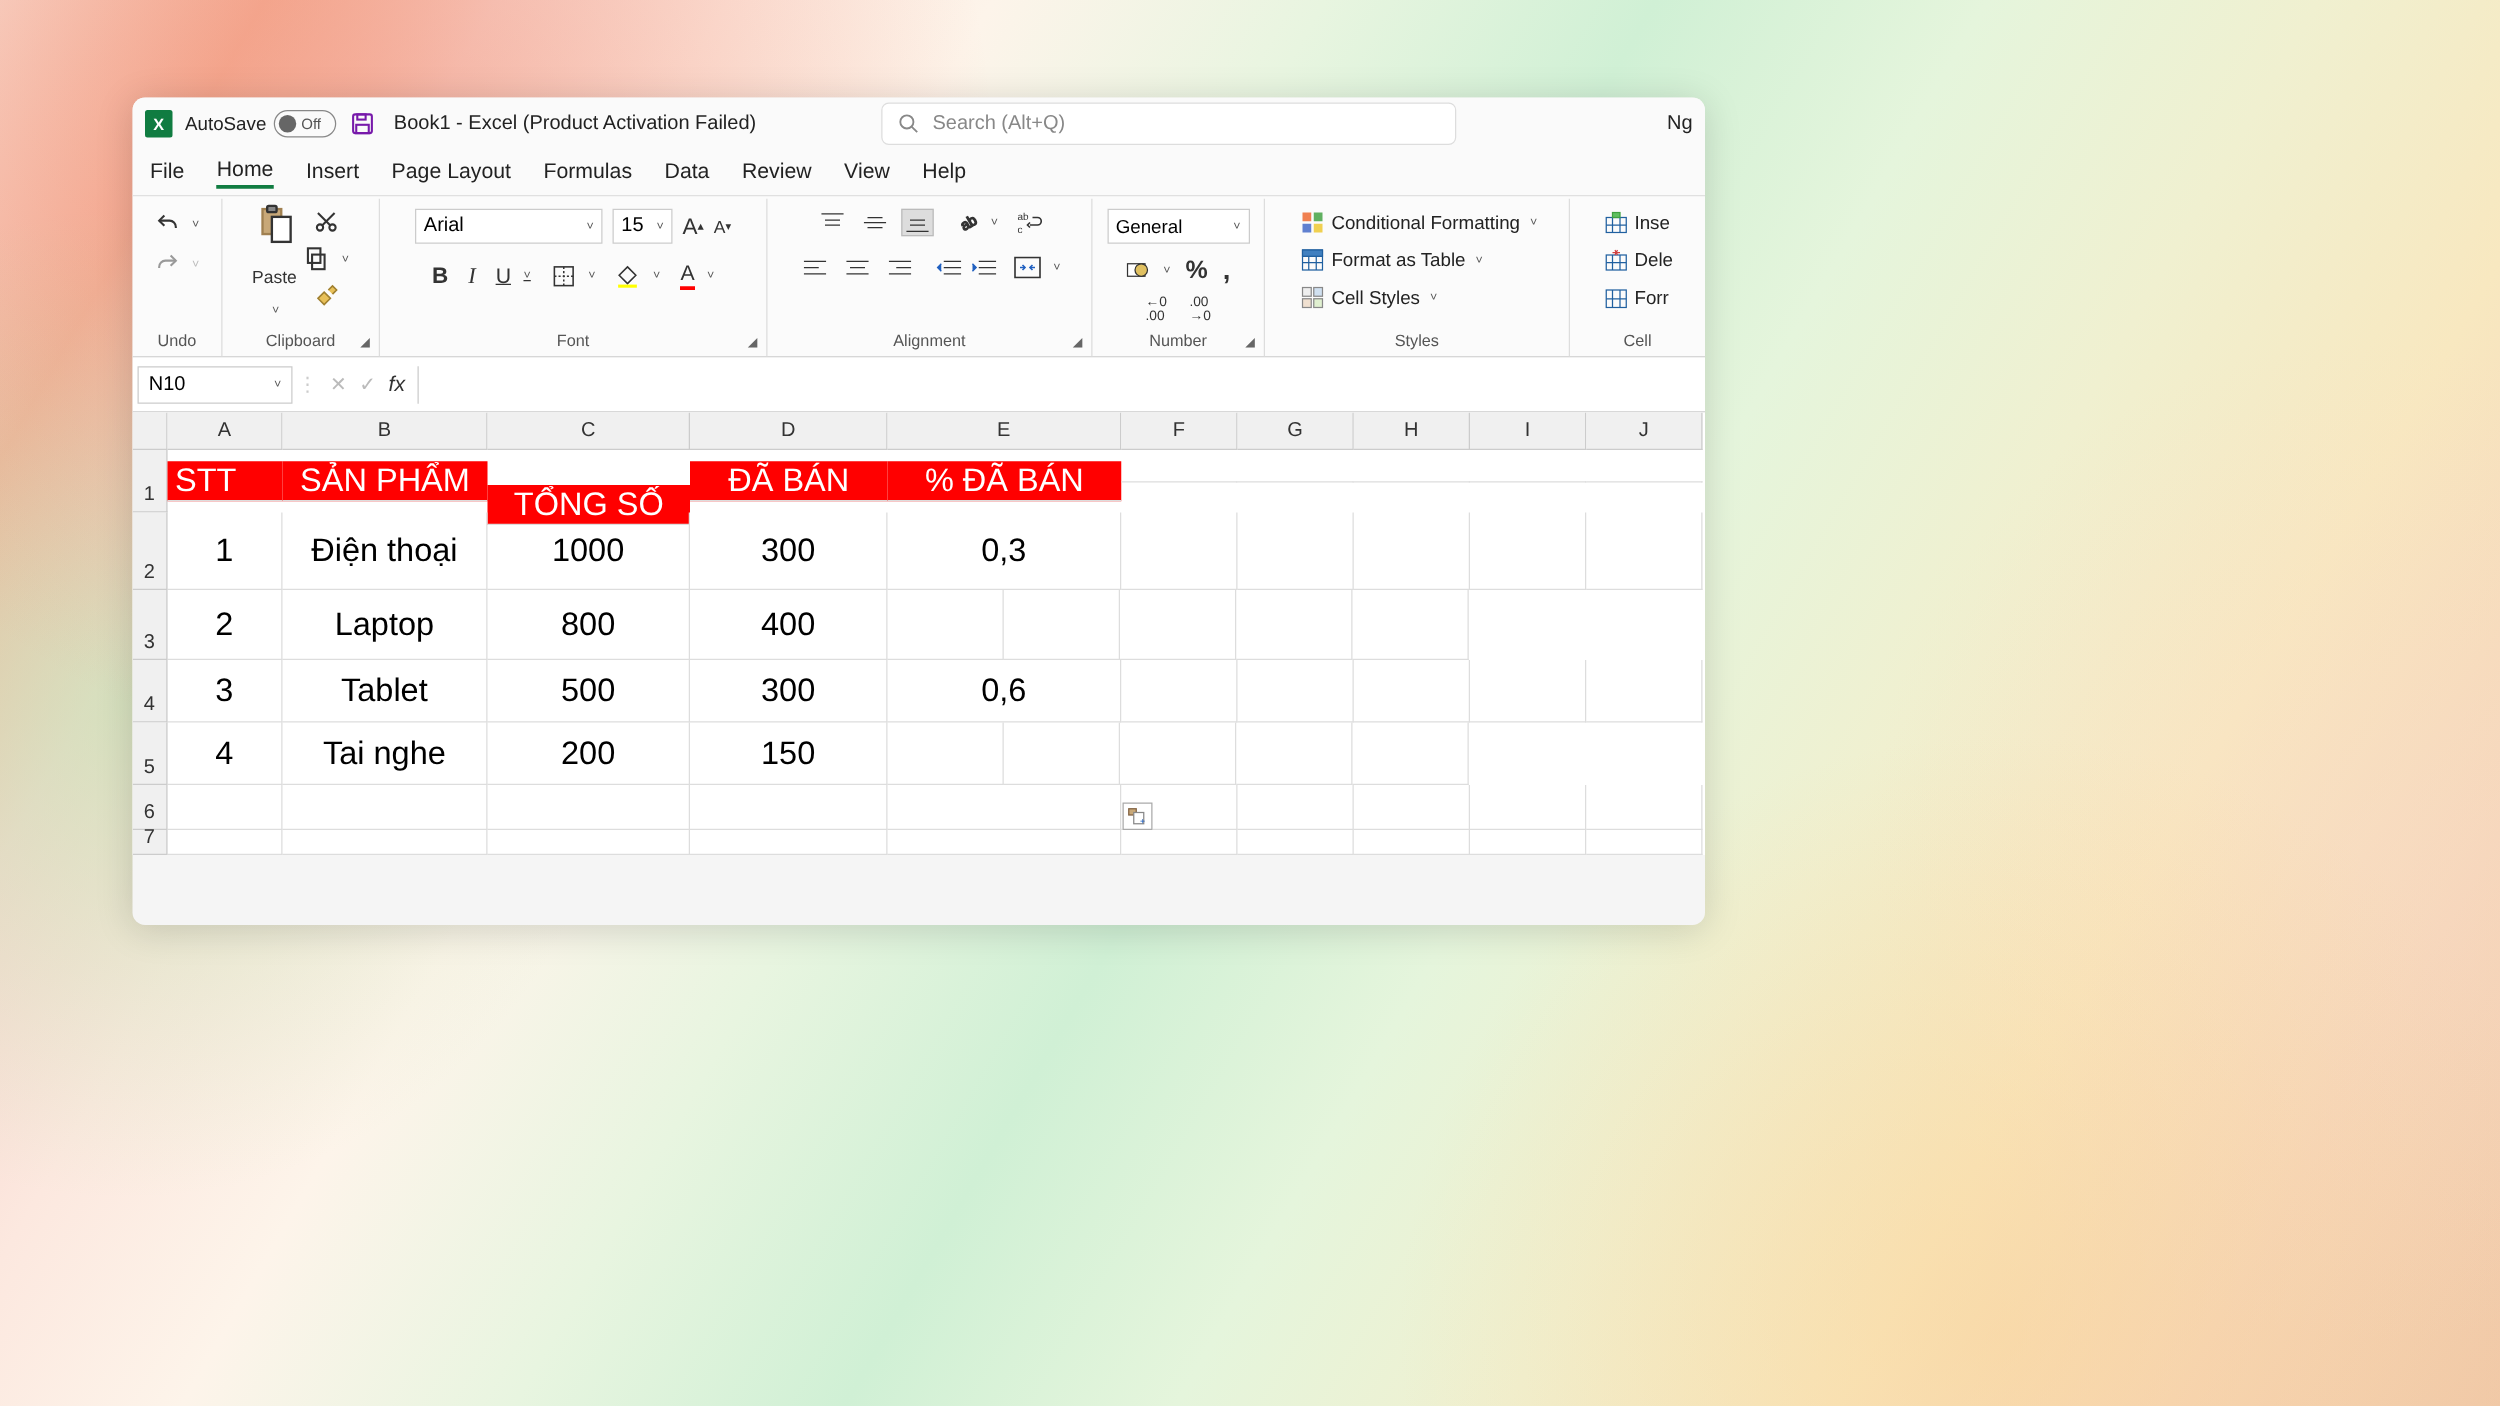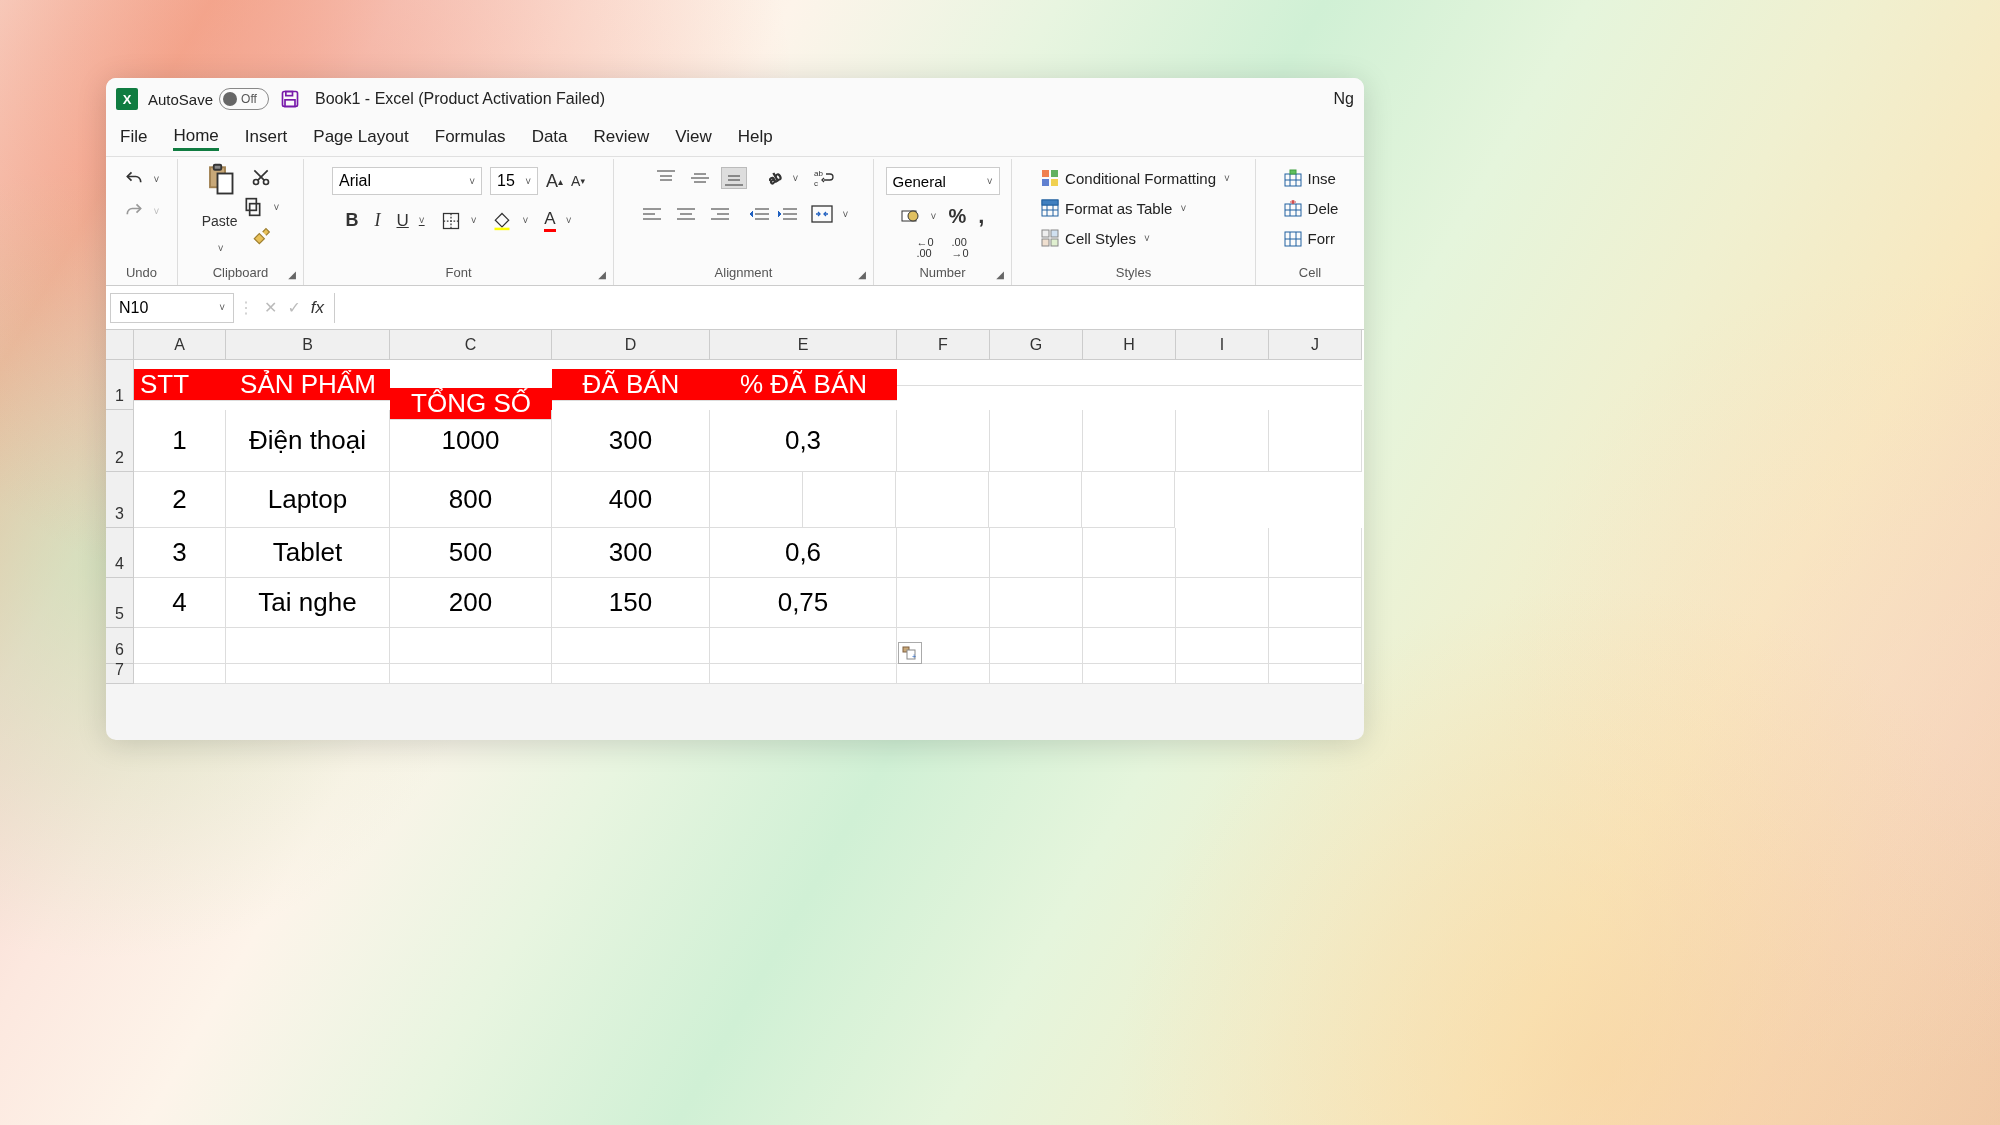--- a/index.html
+++ b/index.html
@@ -229,20 +229,27 @@
       </div>
     </div>
     <div class="save-icon ribbon-btn">
       <svg viewBox="0 0 24 24" width="20" height="20" fill="none" stroke="#7719aa" stroke-width="2">
           <rect x="3" y="3" width="18" height="18" rx="2"></rect>
           <rect x="7" y="3" width="8" height="5"></rect>
           <rect x="6" y="13" width="12" height="8"></rect>
         </svg>
     </div>
     <div class="title-text">Book1  -  Excel (Product Activation Failed)</div>
+    <div class="search-box">
+      <svg viewBox="0 0 24 24" width="18" height="18" fill="none" stroke="#888" stroke-width="2">
+          <circle cx="10" cy="10" r="7"></circle>
+          <line x1="15" y1="15" x2="21" y2="21"></line>
+        </svg>
+      <span>Search (Alt+Q)</span>
+    </div>
     <div class="user-name">Ng</div>
   </div>
 
   <div class="tabs" id="tabs-container">
       <div class="tab">File</div>
       <div class="tab active">Home</div>
       <div class="tab">Insert</div>
       <div class="tab">Page Layout</div>
       <div class="tab">Formulas</div>
       <div class="tab">Data</div>
@@ -633,21 +640,20 @@
             <div class="cell" style="width: 93px;"></div>
             <div class="cell" style="width: 93px;"></div>
             <div class="cell" style="width: 93px;"></div>
             <div class="cell" style="width: 93px;"></div>
           </div>
           <div class="grid-row" style="height: 50px;">
             <div class="cell" style="width: 92px;">4</div>
             <div class="cell" style="width: 164px;">Tai nghe</div>
             <div class="cell" style="width: 162px;">200</div>
             <div class="cell" style="width: 158px;">150</div>
-            <div class="cell" style="width: 187px;">0,75</div>
             <div class="cell" style="width: 93px;"></div>
             <div class="cell" style="width: 93px;"></div>
             <div class="cell" style="width: 93px;"></div>
             <div class="cell" style="width: 93px;"></div>
             <div class="cell" style="width: 93px;"></div>
           </div>
           <div class="grid-row" style="height: 36px;">
             <div class="cell" style="width: 92px;"></div>
             <div class="cell" style="width: 164px;"></div>
             <div class="cell" style="width: 162px;"></div>

